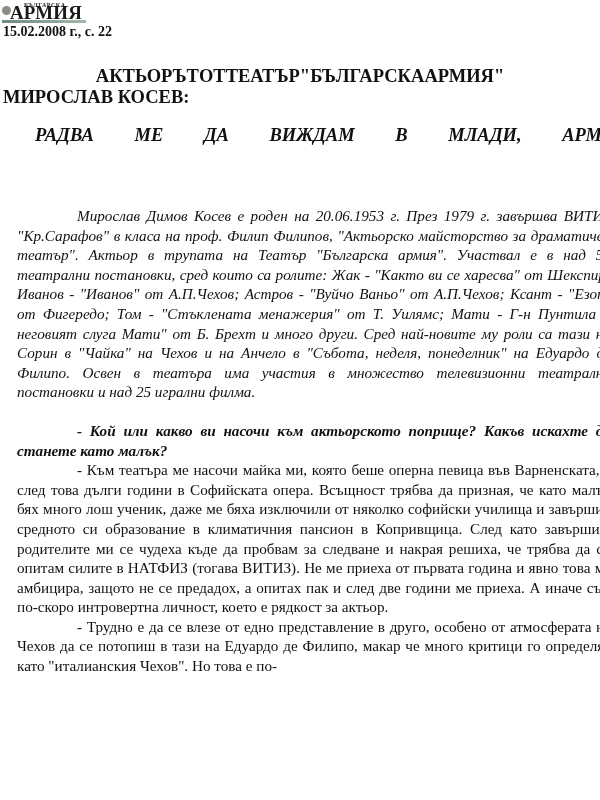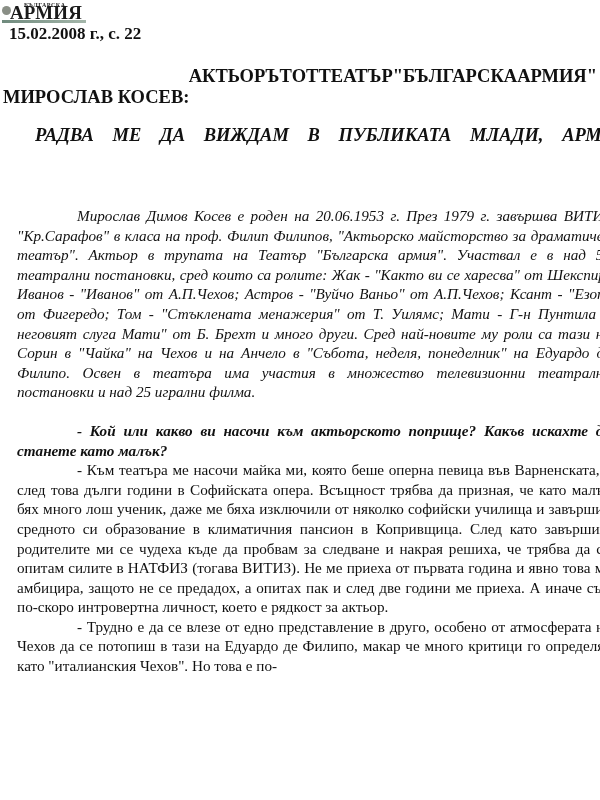--- a/index.html
+++ b/index.html
@@ -26,29 +26,29 @@
   }
   .logo .emblem {
     position: absolute; left: 0; top: 4px; width: 9px; height: 9px;
     border-radius: 50%; background: #8a8f86;
   }
   .logo .bar {
     position: absolute; left: 0; top: 18px; width: 84px; height: 3px;
     background: linear-gradient(90deg, #6f8a7d, #a5b7ab);
   }
   .date {
-    position: absolute; left: 9px; top: 24px;
-    font-size: 17px; font-weight: bold;
+    position: absolute; left: 3px; top: 24px;
+    font-size: 14px; font-weight: bold;
   }
   .headline {
     position: absolute; left: 3px; top: 66px; width: 594px;
     font-size: 18.5px; font-weight: bold; line-height: 21px;
     text-align: justify; text-align-last: left;
   }
-  .headline .l1 { display: flex; justify-content: flex-end; }
+  .headline .l1 { display: flex; justify-content: center; }
   .subhead {
     position: absolute; left: 3px; top: 125px; width: 594px;
     font-size: 18.5px; font-weight: bold; font-style: italic; line-height: 21px; margin-left: 32px;
   }
   .subhead .l1 { display: flex; justify-content: space-between; }
   .body {
     position: absolute; left: 17px; top: 206px; width: 594px;
     font-size: 15.2px; line-height: 19.6px; text-align: justify;
   }
   .body p { margin: 0; text-indent: 60px; }
@@ -79,21 +79,20 @@
   <div>МИРОСЛАВ КОСЕВ:</div>
 </div>
 
 <div class="subhead">
   <div class="l1">
     <span>РАДВА</span>
     <span>МЕ</span>
     <span>ДА</span>
     <span>ВИЖДАМ</span>
     <span>В</span>
-    <span>ПУБЛИКАТА</span>
     <span>МЛАДИ,</span>
     <span>АРМИЯ</span>
   </div>
 </div>
 
 <div class="body">
   <p class="bio">Мирослав Димов Косев е роден на 20.06.1953 г. През 1979 г. завършва ВИТИЗ "Кр.Сарафов" в класа на проф. Филип Филипов, "Актьорско майсторство за драматичен театър". Актьор в трупата на Театър "Българска армия". Участвал е в над 50 театрални постановки, сред които са ролите: Жак - "Както ви се харесва" от Шекспир; Иванов - "Иванов" от А.П.Чехов; Астров - "Вуйчо Ваньо" от А.П.Чехов; Ксант - "Езоп" от Фигередо; Том - "Стъклената менажерия" от Т. Уилямс; Мати - Г-н Пунтила и неговият слуга Мати" от Б. Брехт и много други. Сред най-новите му роли са тази на Сорин в "Чайка" на Чехов и на Анчело в "Събота, неделя, понеделник" на Едуардо де Филипо. Освен в театъра има участия в множество телевизионни театрални постановки и над 25 игрални филма.</p>
   <div class="gap"></div>
   <p class="q">- Кой или какво ви насочи към актьорското поприще? Какъв искахте да станете като малък?</p>
   <p>- Към театъра ме насочи майка ми, която беше оперна певица във Варненската, а след това дълги години в Софийската опера. Всъщност трябва да призная, че като малък бях много лош ученик, даже ме бяха изключили от няколко софийски училища и завърших средното си образование в климатичния пансион в Копривщица. След като завърших, родителите ми се чудеха къде да пробвам за следване и накрая решиха, че трябва да си опитам силите в НАТФИЗ (тогава ВИТИЗ). Не ме приеха от първата година и явно това ме амбицира, защото не се предадох, а опитах пак и след две години ме приеха. А иначе съм по-скоро интровертна личност, което е рядкост за актьор.</p>

